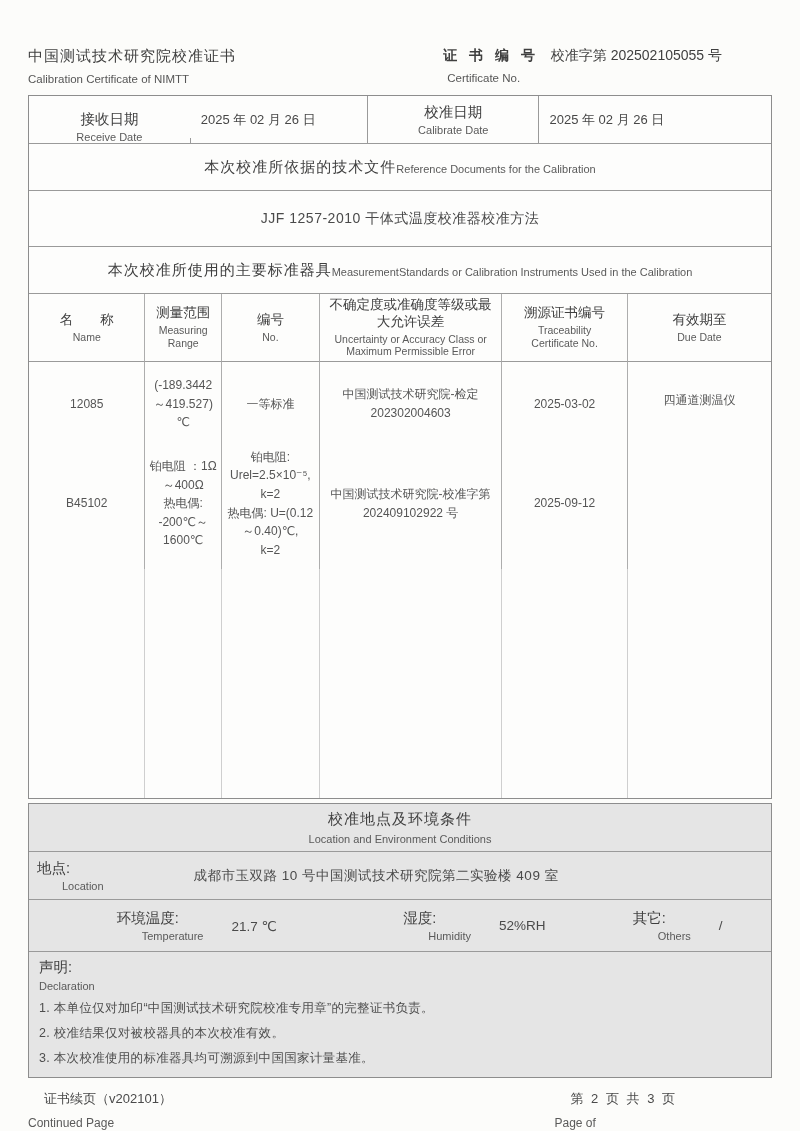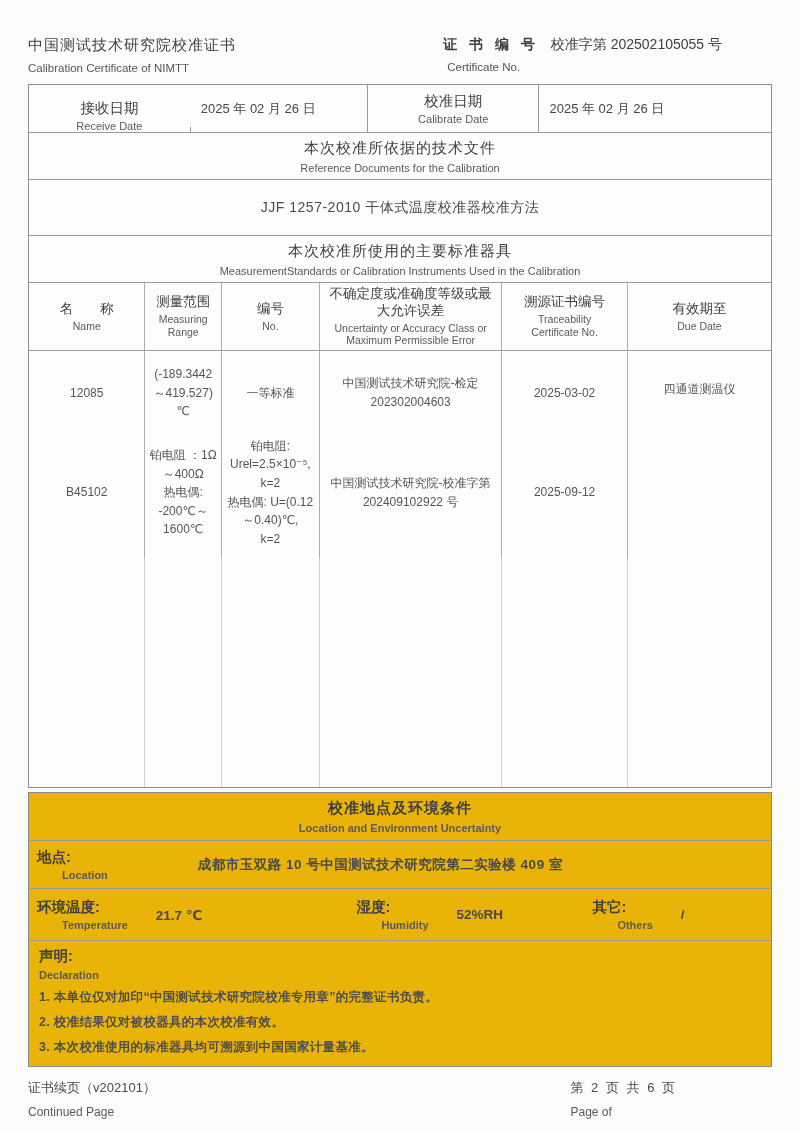--- a/index.html
+++ b/index.html
@@ -8,21 +8,21 @@
     width: 800px; height: 1131px;
     background: #fcfcfa;
     font-family: "Liberation Sans", "DejaVu Sans", sans-serif;
     color: #474747;
     position: relative;
     overflow: hidden;
   }
   .page { position: absolute; left: 28px; top: 36px; width: 744px; }
 
   
-  .doc-header { display: flex; justify-content: space-between; align-items: flex-start; margin-bottom: 10px; }
+  .doc-header { display: flex; justify-content: space-between; align-items: flex-start; margin-bottom: 10px; margin-top: 11px; }
   .title-cn { font-size: 15px; letter-spacing: 1px; color: #3f3f3f; }
   .title-en { font-size: 11.5px; color: #565656; margin-top: 7px; }
   .certno-block { margin-right: 50px; }
   .certno-line1 { font-size: 14px; color: #3f3f3f; }
   .certno-label { letter-spacing: 4px; font-weight: bold; }
   .certno-value { margin-left: 8px; }
   .certno-en { font-size: 11.5px; color: #565656; margin-top: 7px; margin-left: 4px; }
 
   
   .main-table { border: 1.6px solid #8d8d8d; height: 704px; display: flex; flex-direction: column; background: #fdfdfc; }
@@ -31,60 +31,60 @@
   .dates-row { display: flex; height: 48px; }
   .dates-row > div { border-right: 1.2px solid #9a9a9a; }
   .dates-row > div:last-child { border-right: none; }
   .d-label { width: 21.8%; display: flex; flex-direction: column; align-items: center; justify-content: flex-end; margin-top: 42px; }
   .d-val { width: 23.9%; display: flex; align-items: center; padding-left: 10px; font-size: 13px; }
   .d-label2 { width: 23.1%; display: flex; flex-direction: column; align-items: center; justify-content: center; }
   .d-val2 { flex: 1; display: flex; align-items: center; padding-left: 10px; font-size: 13px; }
   .lab-cn { font-size: 14.5px; color: #3f3f3f; }
   .lab-en { font-size: 11px; color: #5a5a5a; margin-top: 2px; }
 
-  .section-header { height: 47px; display: flex; flex-direction: column; align-items: center; justify-content: center; }
+  .section-header { height: 47px; display: flex; flex-direction: row; align-items: center; justify-content: center; }
   .sec-cn { font-size: 15px; color: #3f3f3f; letter-spacing: 1px; }
   .sec-en { font-size: 11px; color: #5a5a5a; margin-top: 4px; }
 
   .ref-content { height: 56px; display: flex; align-items: center; justify-content: center; font-size: 14px; color: #4a4a4a; letter-spacing: 0.5px; text-align: center; }
 
   .std-grid { flex: 1; display: grid; grid-template-columns: 15.7% 10.3% 13.2% 24.6% 16.9% 1fr; grid-template-rows: min-content min-content min-content 1fr; }
   .std-grid > div { border-right: 1.2px solid #adadad; padding: 3px 4px; }
   .std-grid > div:nth-child(6n) { border-right: none; }
   .hcell { border-bottom: 1.2px solid #9a9a9a; min-height: 66px; display: flex; flex-direction: column; align-items: center; justify-content: center; text-align: center; }
   .hcell .lab-cn { font-size: 13.5px; line-height: 1.25; }
   .hcell .lab-en { font-size: 10.5px; line-height: 1.2; margin-top: 2px; }
   .dcell { display: flex; align-items: center; justify-content: center; text-align: center; font-size: 12px; color: #555; line-height: 1.55; }
   .dcell.r1 { padding-top: 14px; padding-bottom: 8px; }
   .dcell.r2 { padding-top: 8px; padding-bottom: 10px; }
   .preline { white-space: pre-line; }
   .fcell { border-right-color: #cfcfcf !important; }
 
   
-  .loc-box { border: 1.6px solid #8d8d8d; margin-top: 4px; background: #eab308; font-weight: bold; }
+  .loc-box { border: 1.6px solid #8d8d8d; margin-top: 4px; background: #e5e5e5; }
   .loc-header { height: 48px; display: flex; flex-direction: column; align-items: center; justify-content: center; border-bottom: 1.2px solid #9a9a9a; }
   .loc-row { min-height: 48px; display: flex; align-items: center; border-bottom: 1.2px solid #9a9a9a; padding: 4px 8px; }
   .fld { display: flex; flex-direction: column; justify-content: center; }
   .fld-cn { font-size: 14.5px; color: #3f3f3f; }
   .fld-en { font-size: 11px; color: #5a5a5a; margin-top: 2px; margin-left: 25px; }
   .loc-value { font-size: 13.5px; color: #4a4a4a; margin-left: 90px; letter-spacing: 0.5px; }
   .env-row { min-height: 52px; display: flex; align-items: center; border-bottom: 1.2px solid #9a9a9a; padding: 4px 8px; }
-  .env-group { display: flex; align-items: center; }
+  .env-group { display: flex; align-items: center; justify-content: center; }
   .env-g1 { width: 44%; }
   .env-g2 { width: 32.5%; }
   .env-g3 { flex: 1; }
   .env-value { font-size: 13.5px; color: #4a4a4a; margin-left: 28px; }
   .decl-row { padding: 6px 10px 10px 10px; }
   .decl-cn { font-size: 14.5px; color: #3f3f3f; }
   .decl-en { font-size: 11px; color: #5a5a5a; margin-top: 3px; }
   .decl-item { font-size: 12.5px; color: #4e4e4e; margin-top: 8px; letter-spacing: 0.3px; }
 
   
   .doc-footer { display: flex; justify-content: space-between; margin-top: 12px; }
-  .foot-cn { font-size: 13px; color: #4a4a4a; }
+  .foot-cn { font-size: 13px; color: #4a4a4a; margin-left: 16px; }
   .foot-en { font-size: 12px; color: #5a5a5a; margin-top: 8px; }
   .foot-right { margin-right: 95px; }
   .foot-right .foot-cn { letter-spacing: 2px; }
 </style>
 </head>
 <body>
 
 <div class="page">
 
   <div class="doc-header">
@@ -177,21 +177,21 @@
       <div class="fcell"></div>
       <div class="fcell"></div>
       <div class="fcell"></div>
       <div class="fcell"></div>
     </div>
   </div>
 
   <div class="loc-box">
     <div class="loc-header">
       <div class="sec-cn">校准地点及环境条件</div>
-      <div class="sec-en">Location and Environment Uncertainty</div>
+      <div class="sec-en">Location and Environment Conditions</div>
     </div>
     <div class="loc-row">
       <div class="fld">
         <div class="fld-cn">地点:</div>
         <div class="fld-en">Location</div>
       </div>
       <div class="loc-value">成都市玉双路 10 号中国测试技术研究院第二实验楼 409 室</div>
     </div>
     <div class="env-row">
       <div class="env-group env-g1">
@@ -224,18 +224,18 @@
       <div class="decl-item">3. 本次校准使用的标准器具均可溯源到中国国家计量基准。</div>
     </div>
   </div>
 
   <div class="doc-footer">
     <div>
       <div class="foot-cn">证书续页（v202101）</div>
       <div class="foot-en">Continued Page</div>
     </div>
     <div class="foot-right">
-      <div class="foot-cn">第 2 页 共 6 页</div>
+      <div class="foot-cn">第 2 页 共 3 页</div>
       <div class="foot-en">Page of</div>
     </div>
   </div>
 
 </div>
 
 </body></html>

